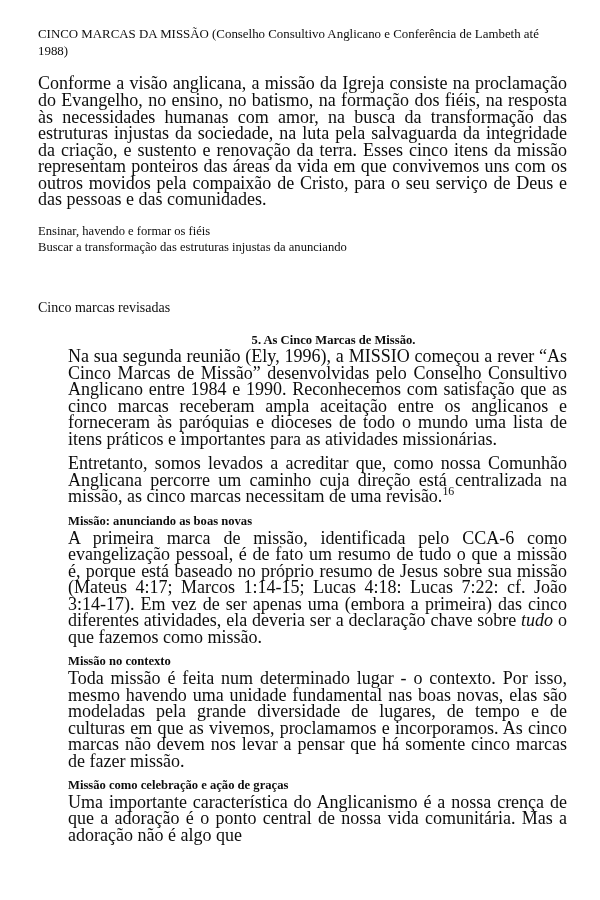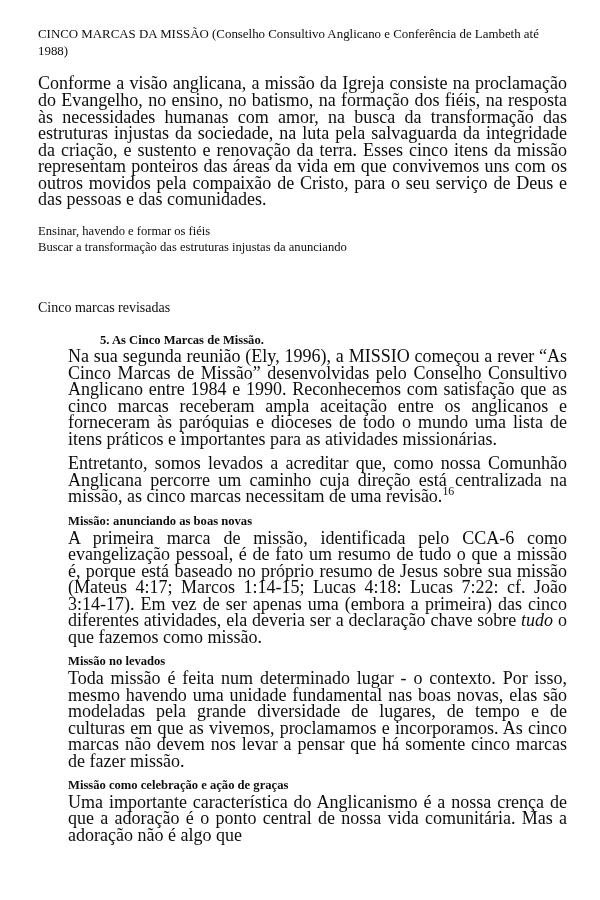--- a/index.html
+++ b/index.html
@@ -72,21 +72,21 @@
     margin-left: 30px;
     width: 499px;
   }
   .sub-head {
     font-weight: bold;
     font-size: 12.6px;
     line-height: 16.55px;
     text-align: left;
     margin: 0;
   }
-  .sub-head.hanging { margin-left: 32px; }
+  .sub-head.hanging { margin-left: 32px; text-align: center; }
 
   .indent .para {
     width: 499px;
     text-align: justify;
   }
 
   sup {
     font-size: 0.66em;
     vertical-align: super;
     line-height: 0;
@@ -128,21 +128,21 @@
     <p class="para"><span>Entretanto, somos levados a acreditar que, como nossa Comunhão Anglicana percorre um caminho cuja direção está centralizada na missão, as cinco marcas necessitam de uma revisão.</span><sup>16</sup></p>
 
     <div class="spacer-sm"></div>
 
     <p class="sub-head">Missão: anunciando as boas novas</p>
 
     <p class="para"><span>A primeira marca de missão, identificada pelo CCA-6 como evangelização pessoal, é de fato um resumo de tudo o que a missão é, porque está baseado no próprio resumo de Jesus sobre sua missão (Mateus 4:17; Marcos 1:14-15; Lucas 4:18: Lucas 7:22: cf. João 3:14-17). Em vez de ser apenas uma  (embora a primeira) das cinco diferentes atividades, ela deveria ser a declaração chave sobre </span><i class="ital">tudo</i><span> o que fazemos como missão.</span></p>
 
     <div class="spacer-sm"></div>
 
-    <p class="sub-head">Missão no levados</p>
+    <p class="sub-head">Missão no contexto</p>
 
     <p class="para">Toda missão é feita num determinado lugar - o contexto. Por isso, mesmo havendo uma unidade fundamental nas boas novas, elas são modeladas pela grande diversidade de lugares, de tempo e de culturas em que as vivemos, proclamamos e incorporamos. As cinco marcas não devem nos levar a pensar que há somente cinco marcas de fazer missão.</p>
 
     <div class="spacer-sm"></div>
 
     <p class="sub-head">Missão como celebração e ação de graças</p>
 
     <p class="para">Uma importante característica do Anglicanismo é a nossa crença de que a adoração é o ponto central de nossa vida comunitária. Mas a adoração não é algo que</p>
 
   </div>

